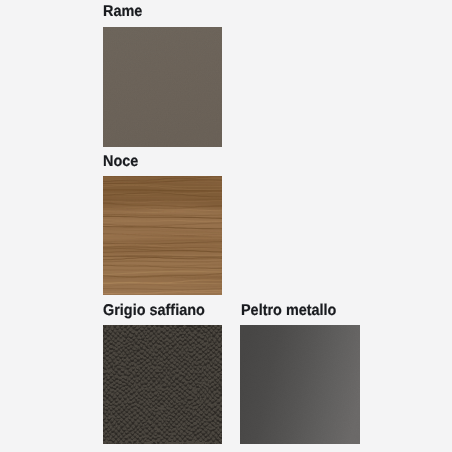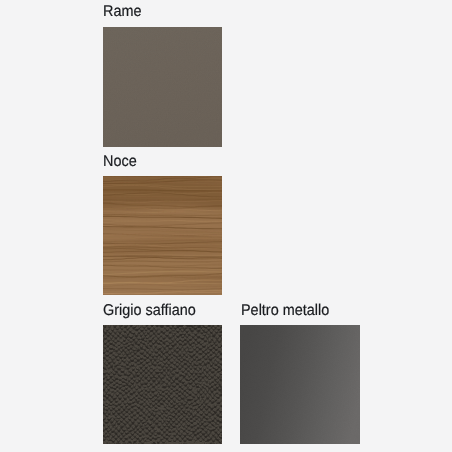--- a/index.html
+++ b/index.html
@@ -3,21 +3,21 @@
 <meta charset="utf-8">
 <style>
   html,body{margin:0;padding:0;}
   body{
     width:452px;height:452px;overflow:hidden;
     background:#f4f4f5;
     font-family:"Liberation Sans",sans-serif;
     -webkit-font-smoothing:antialiased;
     text-rendering:geometricPrecision;
   }
-  .board{position:relative;width:452px;height:324px;}
+  .board{position:relative;width:452px;height:324px;font-weight:bold;}
   .swatch-label{
     position:absolute;
     font-size:15.6px;
     line-height:16px;
     color:#191b1f;
     -webkit-text-stroke:0.2px #191b1f;
     white-space:nowrap;
     transform:scaleX(0.925);
     transform-origin:left top;
   }

